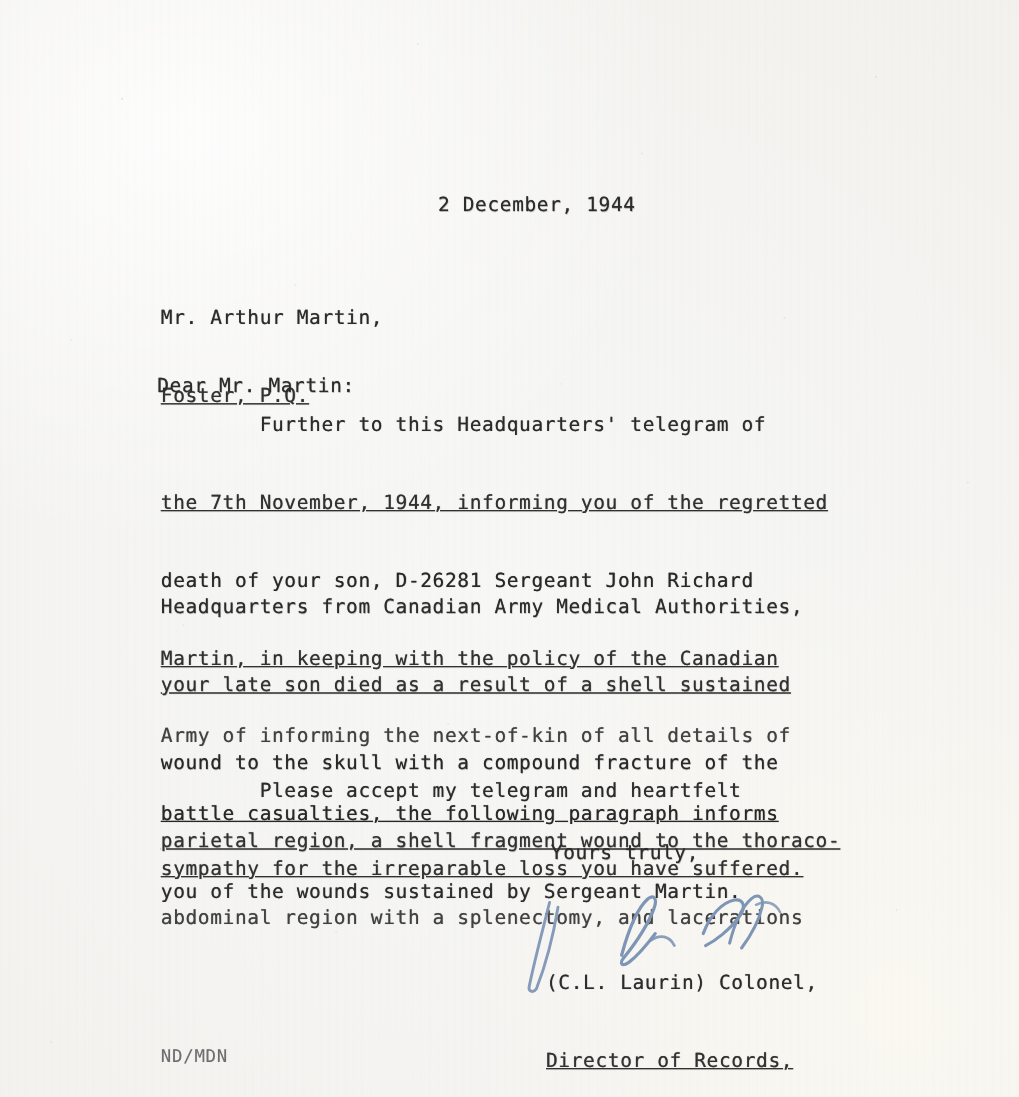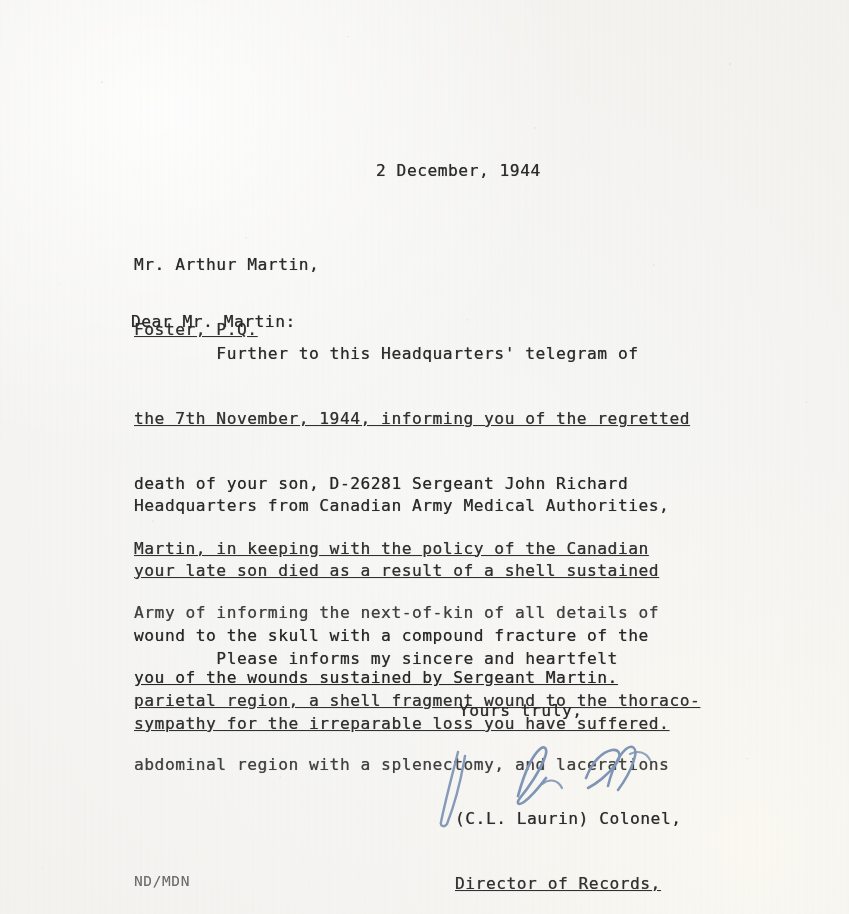--- a/index.html
+++ b/index.html
@@ -77,21 +77,21 @@
     text-shadow:
       0 0 0.7px rgba(40,40,40,0.55),
       0.35px 0.25px 0.5px rgba(70,70,70,0.30);
   }
   
   .type .ln { display: block; }
   .type .ln:nth-child(2n)   { color: #313131; text-decoration: underline; }
   .type .ln:nth-child(3n)   { color: #272727; }
   .type .ln:nth-child(5n)   { color: #383838; opacity: 0.95; }
 
-  .date-line      { top: 117px;  left: 376px; }
+  .date-line      { top: 117px;  left: 365px; }
   .addressee      { top: 211px;  left: 134px; }
   .salutation     { top: 268px;  left: 131px; }
   .para-1         { top: 300px;  left: 134px; }
   .para-2         { top: 452px;  left: 134px; }
   .para-3         { top: 605px;  left: 134px; }
   .closing        { top: 657px;  left: 459px; }
   .signature-block{ top: 765px;  left: 455px; }
 
   .ref-code {
     position: absolute;
@@ -135,33 +135,34 @@
   <div class="type salutation">
     <span class="ln">Dear Mr. Martin:</span>
   </div>
 
   <div class="type para-1">
     <span class="ln">        Further to this Headquarters' telegram of</span>
     <span class="ln">the 7th November, 1944, informing you of the regretted</span>
     <span class="ln">death of your son, D-26281 Sergeant John Richard</span>
     <span class="ln">Martin, in keeping with the policy of the Canadian</span>
     <span class="ln">Army of informing the next-of-kin of all details of</span>
+    <span class="ln">battle casualties, the following paragraph informs</span>
     <span class="ln">you of the wounds sustained by Sergeant Martin.</span>
   </div>
 
   <div class="type para-2">
     <span class="ln">Headquarters from Canadian Army Medical Authorities,</span>
     <span class="ln">your late son died as a result of a shell sustained</span>
     <span class="ln">wound to the skull with a compound fracture of the</span>
     <span class="ln">parietal region, a shell fragment wound to the thoraco-</span>
     <span class="ln">abdominal region with a splenectomy, and lacerations</span>
   </div>
 
   <div class="type para-3">
-    <span class="ln">        Please informs my sincere and heartfelt</span>
+    <span class="ln">        Please accept my telegram and heartfelt</span>
     <span class="ln">sympathy for the irreparable loss you have suffered.</span>
   </div>
 
   <div class="type closing">
     <span class="ln">Yours truly,</span>
   </div>
 
   <div class="signature-ink">
     <svg width="250" height="100" viewBox="0 0 250 100" fill="none" stroke="#7f95b5" stroke-width="2.6" stroke-linecap="round" stroke-linejoin="round">
 

